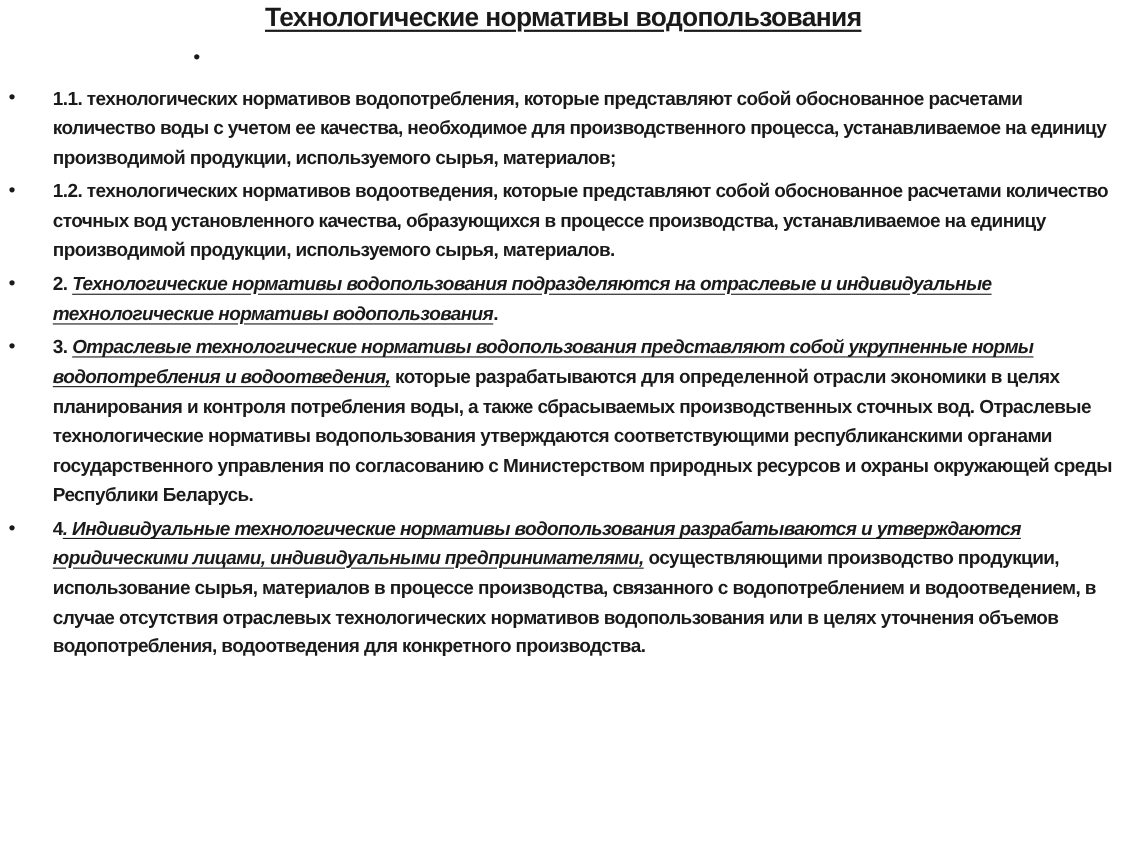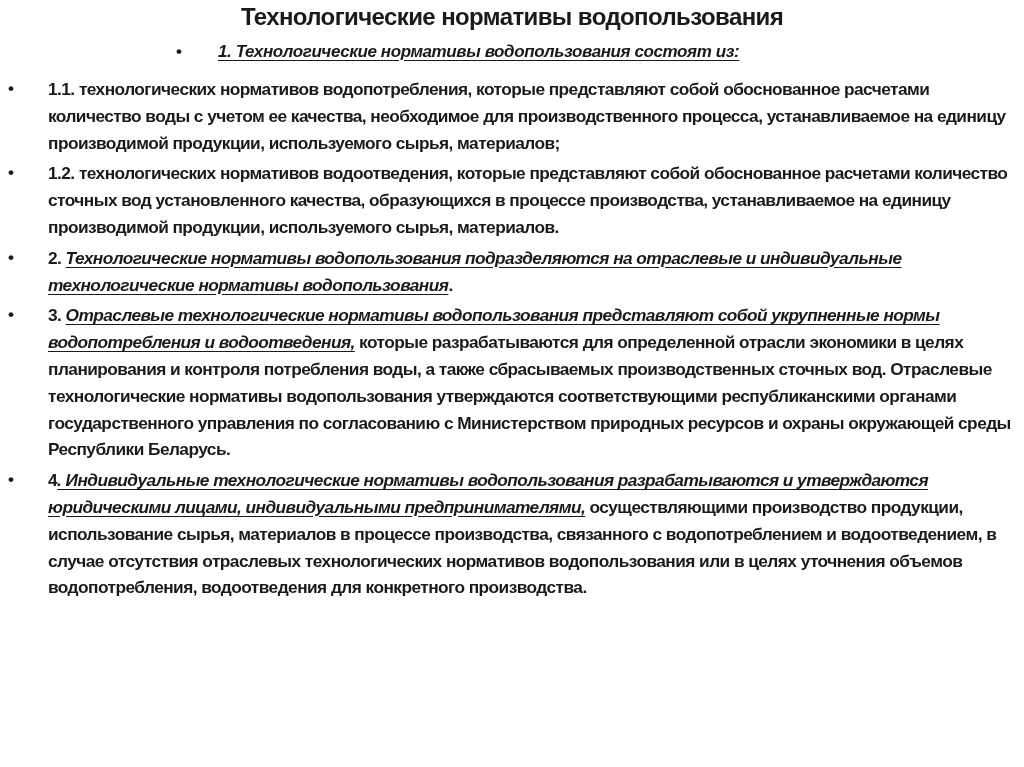--- a/index.html
+++ b/index.html
@@ -4,21 +4,21 @@
   <style>
     html, body { margin: 0; padding: 0; background: #ffffff; }
     body {
       width: 1024px; height: 767px; overflow: hidden; position: relative;
       font-family: "Liberation Sans", sans-serif; color: #1a1a1a;
     }
     .slide-title {
       position: absolute; top: 3px; left: 0; width: 1024px; text-align: center;
       font-size: 24px; font-weight: bold; letter-spacing: -0.6px;
     }
-    .slide-title span { text-decoration-thickness: 2px; text-underline-offset: 3px; }
+    .slide-title span { text-decoration: underline; text-decoration-thickness: 2px; text-underline-offset: 3px; }
     .sub-bullet {
       position: absolute; top: 42px; left: 176px;
       font-size: 17px; font-weight: bold; font-style: italic; letter-spacing: -0.4px;
     }
     .sub-bullet .dot { position: absolute; left: 0; top: 0; font-style: normal; }
     .sub-bullet .txt { margin-left: 42px; text-decoration: underline; text-underline-offset: 3px; }
     .list {
       position: absolute; top: 76px; left: 0; width: 1024px;
     }
     .item {
@@ -33,21 +33,20 @@
   </style>
 </head>
 <body>
 
 <div class="slide-title">
   <span>Технологические нормативы водопользования</span>
 </div>
 
 <div class="sub-bullet">
   <span class="dot">•</span>
-  <span class="txt">1. Технологические нормативы водопользования состоят из:</span>
 </div>
 
 <div class="list">
   <div class="item">
     <span class="dot">•</span>
     <span>1.1. технологических нормативов водопотребления, которые представляют собой обоснованное расчетами количество воды с учетом ее качества, необходимое для производственного процесса, устанавливаемое на единицу производимой продукции, используемого сырья, материалов;</span>
   </div>
   <div class="item">
     <span class="dot">•</span>
     <span>1.2. технологических нормативов водоотведения, которые представляют собой обоснованное расчетами количество сточных вод установленного качества, образующихся в процессе производства, устанавливаемое на единицу производимой продукции, используемого сырья, материалов.</span>

